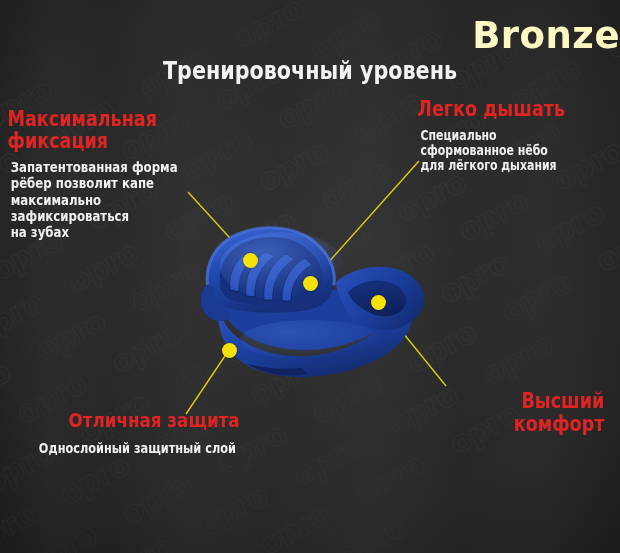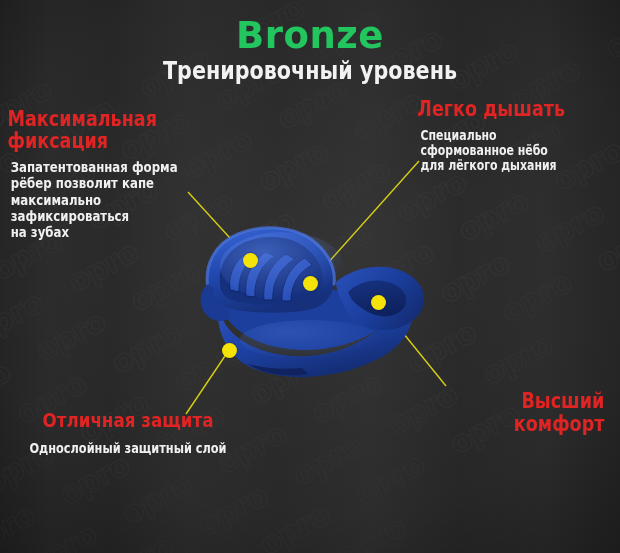--- a/index.html
+++ b/index.html
@@ -57,26 +57,26 @@
                 rgba(0,0,0,0) 0%, rgba(0,0,0,0.18) 70%, rgba(0,0,0,0.38) 100%);
     pointer-events: none;
   }
 
   
   .title-main {
     position: absolute;
     top: 14px;
     left: 0;
     width: 620px;
-    text-align: center;
+    text-align: right;
     font-family: "DejaVu Sans", sans-serif;
     font-weight: 700;
     font-size: 37px;
     letter-spacing: 0.5px;
-    color: #22c55e;
+    color: #fef9c3;
   }
   .title-sub {
     position: absolute;
     top: 56px;
     left: 0;
     width: 620px;
     text-align: center;
     font-family: "DejaVu Sans Condensed", "DejaVu Sans", sans-serif;
     font-weight: 700;
     font-size: 25px;
@@ -102,21 +102,21 @@
   }
 
   #callout-fixation { left: 0; top: 108px; width: 215px; }
   #callout-fixation .c-head { font-size: 21px; }
   #callout-fixation .c-body { font-size: 14.5px; margin-top: 7px; }
 
   #callout-breathe { left: 410px; top: 98px; width: 210px; text-align: left; }
   #callout-breathe .c-head { font-size: 21px; }
   #callout-breathe .c-body { font-size: 13.5px; margin-top: 8px; }
 
-  #callout-protection { left: 8px; top: 410px; width: 240px; text-align: center; }
+  #callout-protection { left: 8px; top: 410px; width: 240px; text-align: right; }
   #callout-protection .c-head { font-size: 20px; }
   #callout-protection .c-body { font-size: 14px; margin-top: 10px; }
 
   #callout-comfort { left: 450px; top: 390px; width: 160px; text-align: right; }
   #callout-comfort .c-head { font-size: 21px; line-height: 1.1; }
 
   
   .leaders { position: absolute; inset: 0; pointer-events: none; }
   .dot {
     position: absolute;

